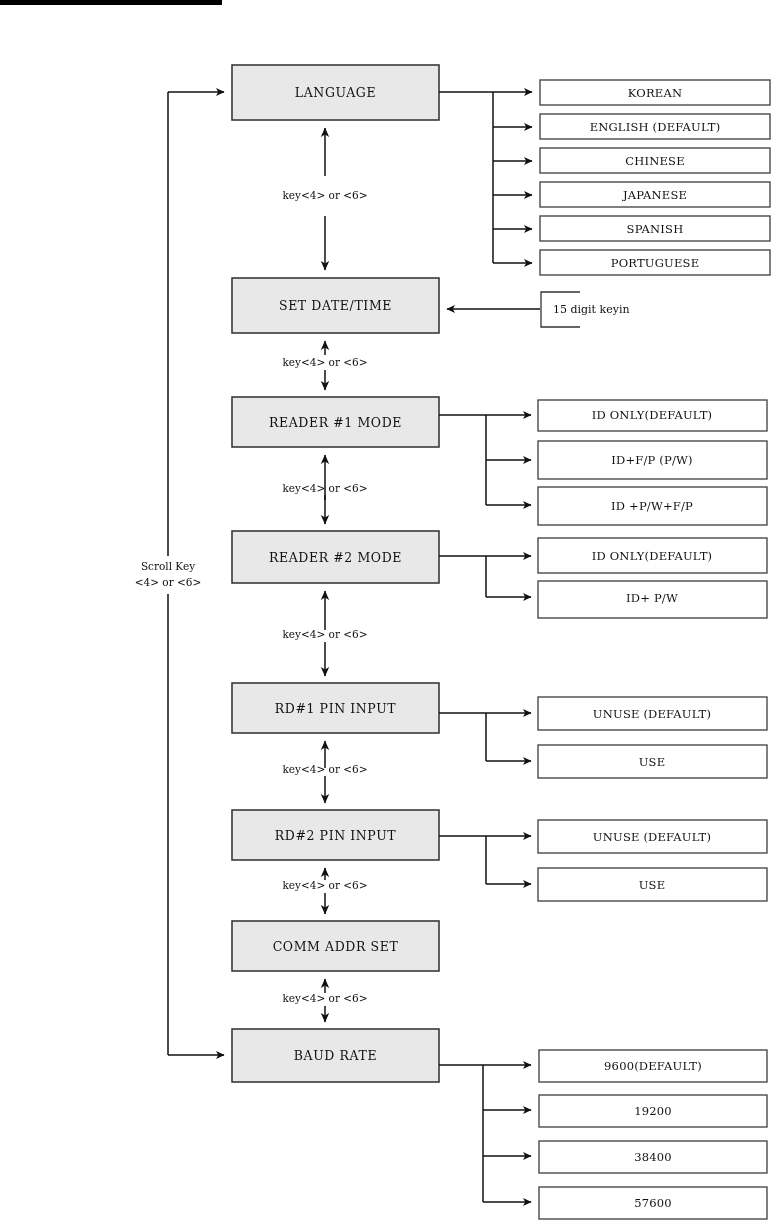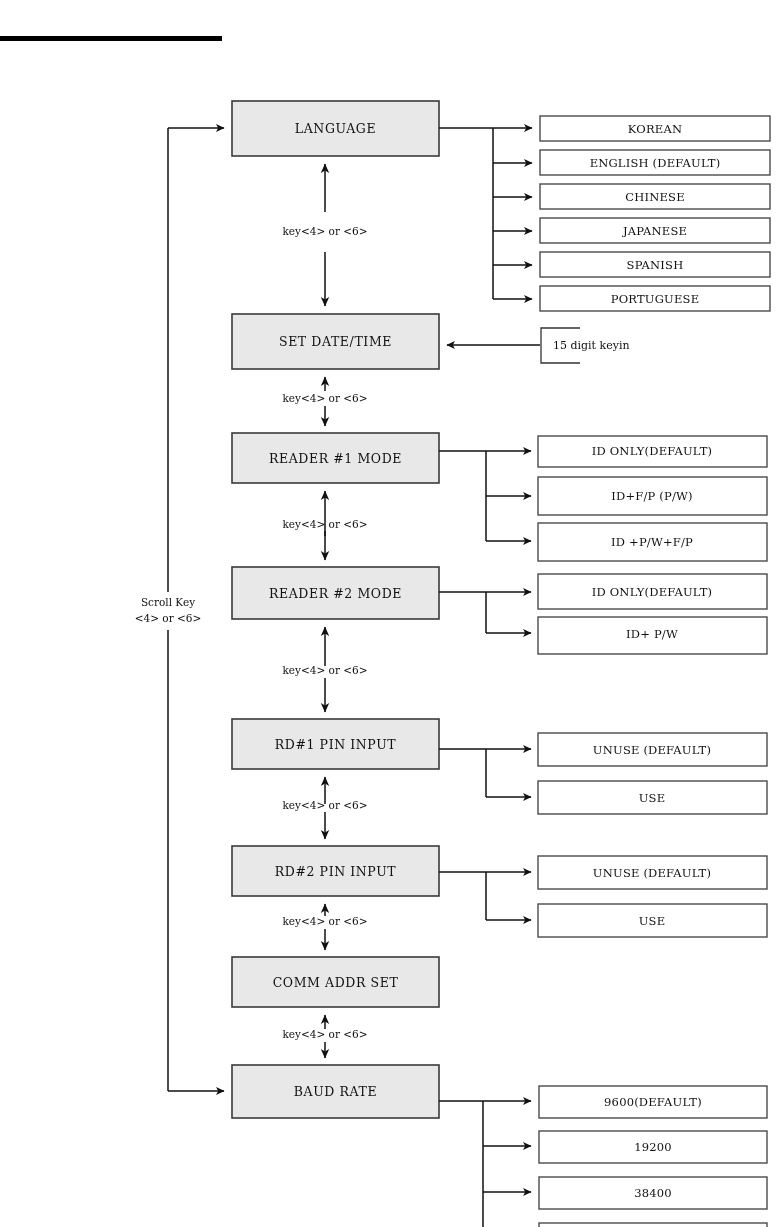--- a/index.html
+++ b/index.html
@@ -13,21 +13,20 @@
     font-family: "DejaVu Serif", "Liberation Serif", serif;
     position: relative;
     overflow: hidden;
   }
   #diagram-root {
     position: absolute;
     left: 0;
     top: 0;
     width: 781px;
     height: 1095px;
-    margin-top: 36px;
   }
   .top-rule {
     position: absolute;
     left: 0;
     top: 0;
     width: 222px;
     height: 5px;
     background: #000000;
   }
   svg.flow {

